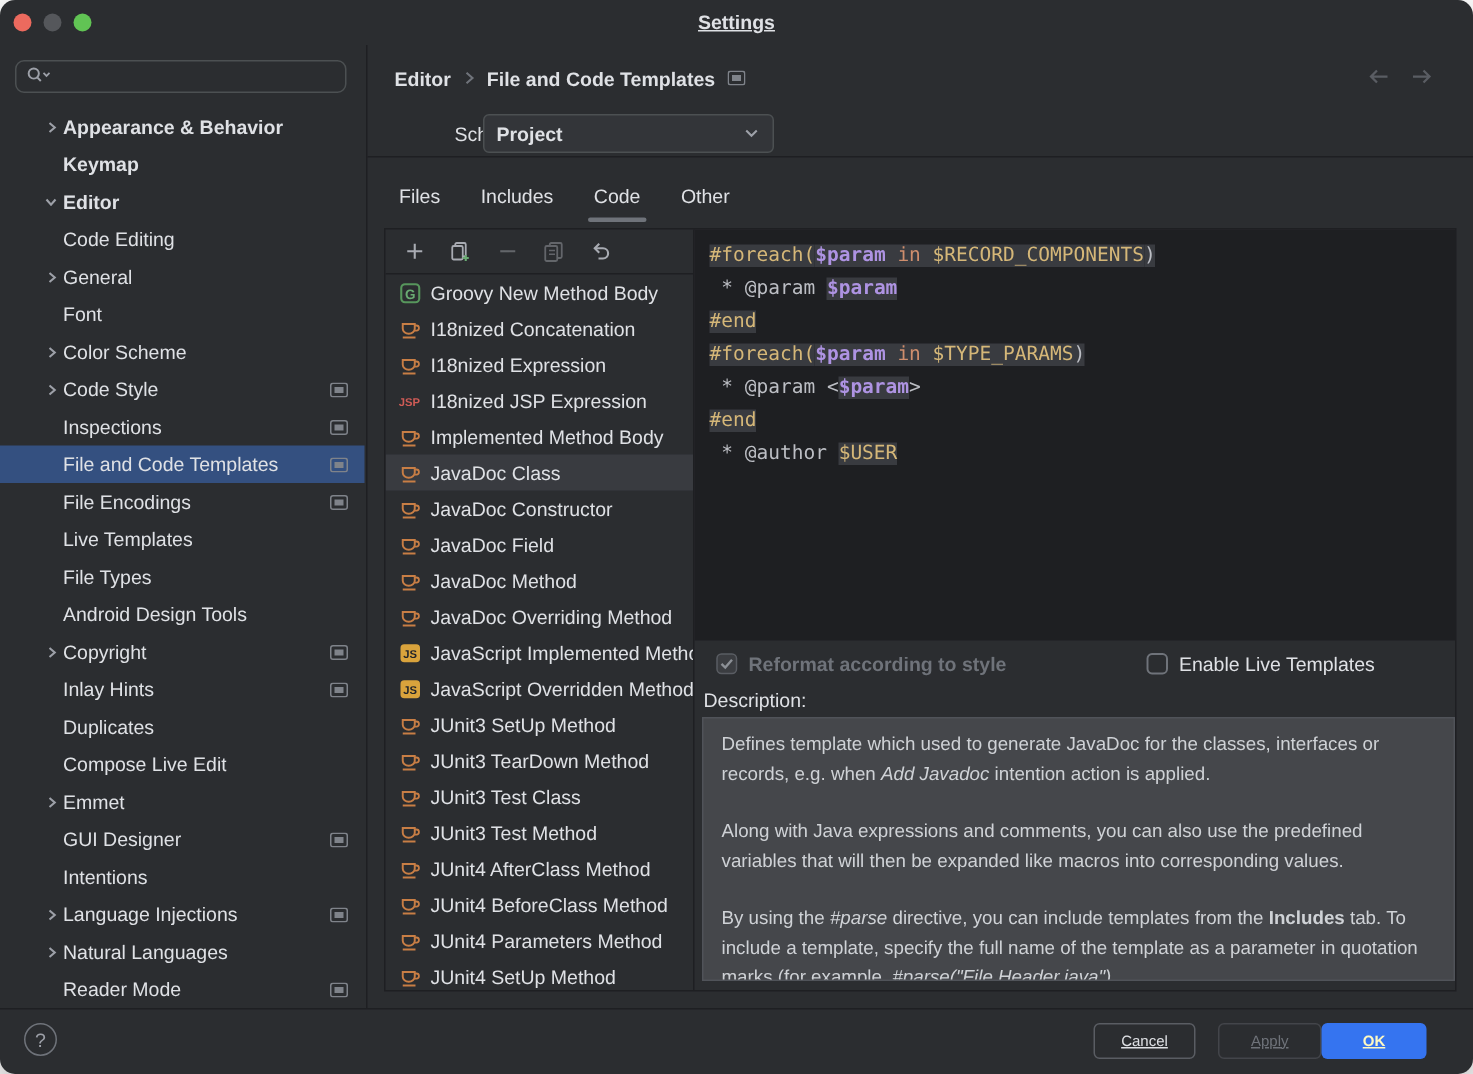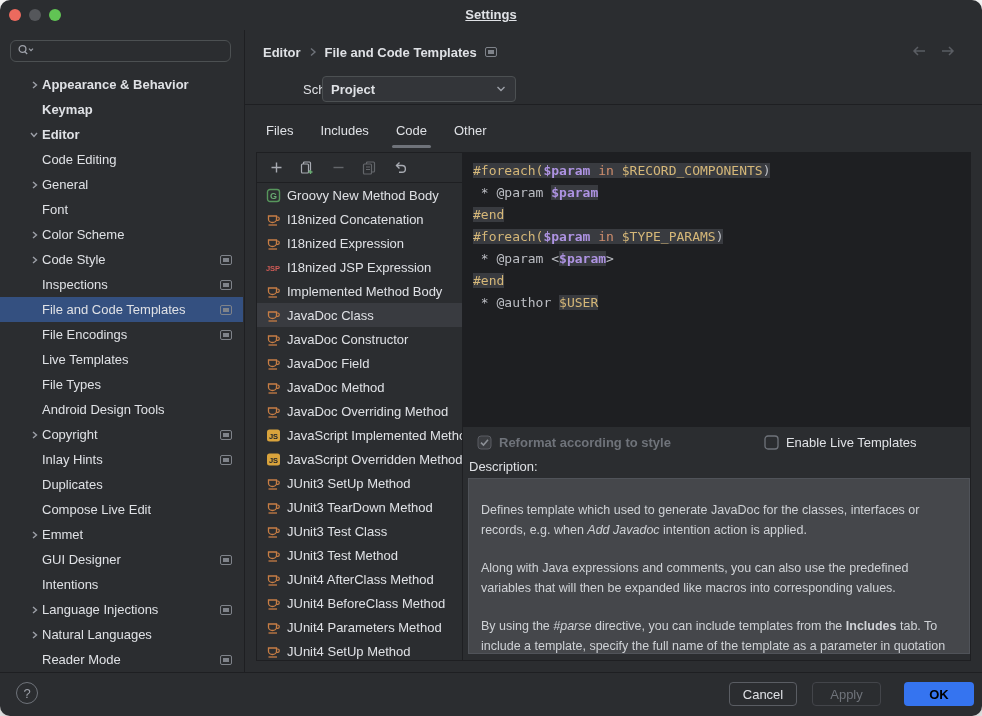--- a/index.html
+++ b/index.html
@@ -54,33 +54,33 @@
   .tk-var{color:#AE93E2;font-weight:700;}
   .tk-kw{color:#CF8E6D;}
   .tk-plain{color:#BCBEC4;}
   .tk.hl{background:#393B40;}
   .optrow{position:absolute;left:0;top:274px;right:0;height:30px;display:flex;align-items:center;}
   .cb{display:flex;align-items:center;gap:7px;}
   .cb1{margin-left:14px;color:#6F737A;font-weight:bold;}
   .cb2{margin-left:93px;color:#DFE1E5;}
   .desclabel{position:absolute;left:6px;top:306px;}
   .descbox{position:absolute;left:5px;right:0;top:325px;bottom:6px;background:#45474B;border:1px solid #505359;
-    box-sizing:border-box;color:#CFD2D6;font-size:12.5px;line-height:19.5px;padding:22px 12px;overflow:hidden;}
+    box-sizing:border-box;color:#CFD2D6;font-size:12.5px;line-height:19.5px;padding:8px 12px;overflow:hidden;}
   .dpara{margin:0 0 19px 0;}
   .dpara i{font-style:italic;}
   .dpara b{font-weight:700;}
   
   .footer{position:absolute;left:0;right:0;top:672px;height:44px;border-top:1px solid #1E1F22;}
   .helpbtn{position:absolute;left:16px;top:9px;width:20px;height:20px;border:1px solid #6F737A;border-radius:50%;
     color:#9DA0A8;display:flex;align-items:center;justify-content:center;font-size:13px;}
   .btn{position:absolute;top:9px;height:24px;border-radius:4px;box-sizing:border-box;display:flex;align-items:center;
-    justify-content:center;font-size:13px;cursor:default;}
+    justify-content:center;font-size:10px;cursor:default;text-decoration:underline;}
   .btn-cancel{right:185px;width:68px;border:1px solid #5A5D63;color:#DFE1E5;}
   .btn-apply{right:101px;width:69px;border:1px solid #43454A;color:#6F737A;}
-  .btn-ok{right:8px;width:70px;background:#3574F0;color:#000000;font-weight:700;text-align:right;}
+  .btn-ok{right:31px;width:70px;background:#3574F0;color:#fef9c3;font-weight:700;text-align:right;}
 </style>
 </head>
 <body>
 
 <div class="window">
 
   <div class="titlebar">
     <div class="lights">
       <span class="light" id="light-close" style="background: rgb(236, 106, 94);"></span>
       <span class="light" id="light-min" style="background: rgb(85, 87, 91);"></span>

